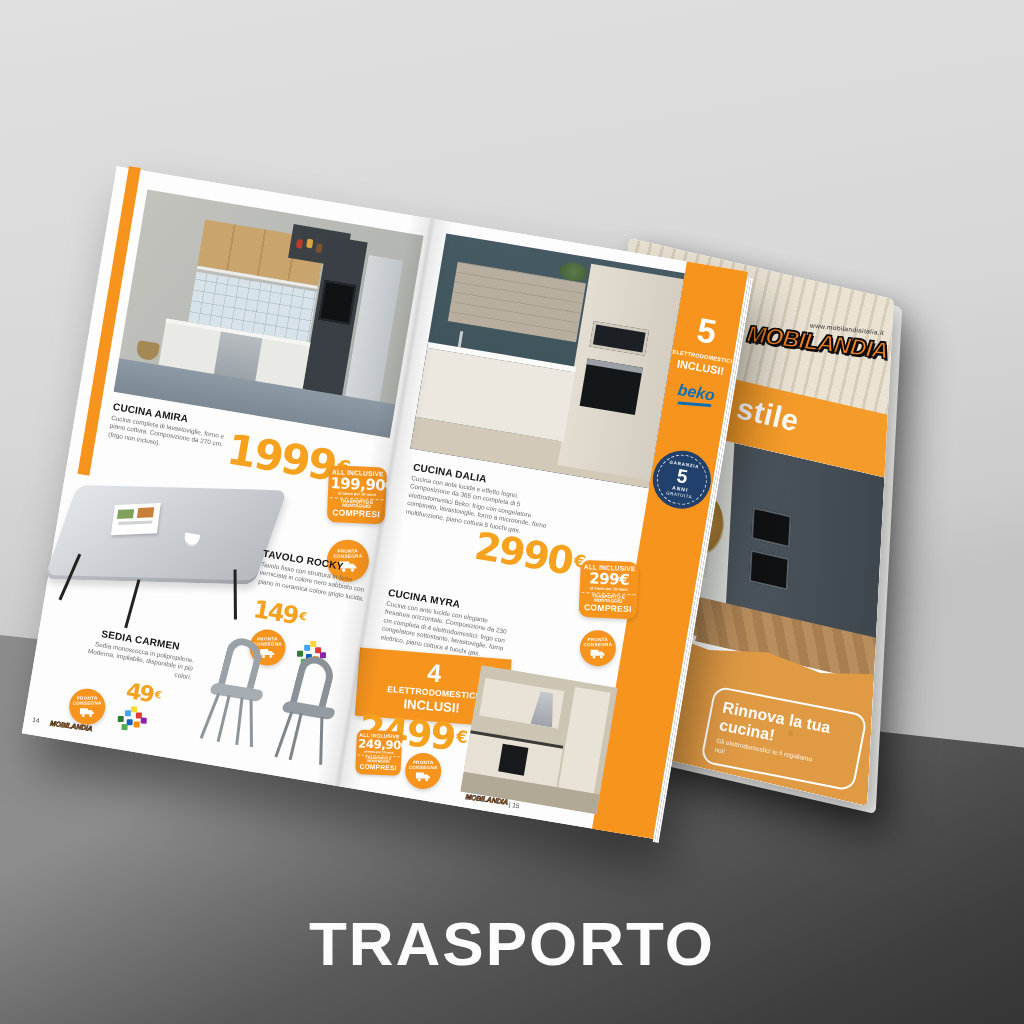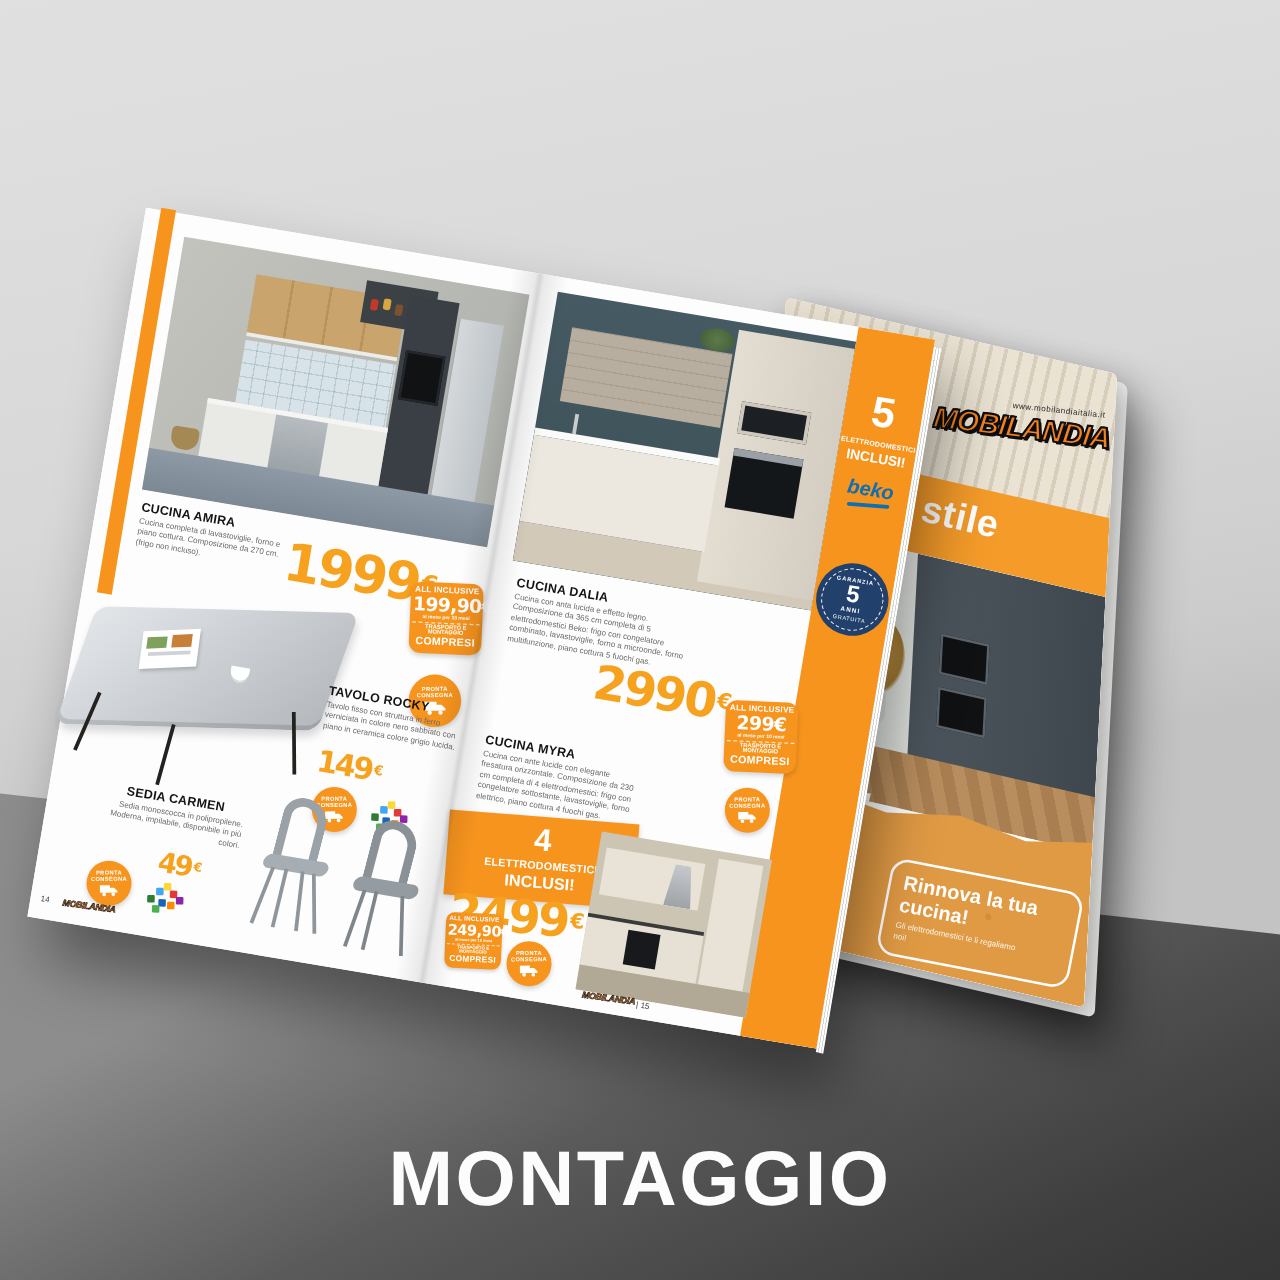--- a/index.html
+++ b/index.html
@@ -453,13 +453,13 @@
       <div class="base"></div>
       <div class="oven"></div>
       <div class="floor3"></div>
     </div>
 
     <span class="mlogo" style="position:absolute; left:118px; top:560px;">MOBILANDIA</span>
     <div class="pgnum" style="left:162px; top:561px;">| 15</div>
   </div>
 </div>
 
-<div class="volantino">MONTAGGIO</div>
+<div class="volantino">TRASPORTO</div>
 
 </body></html>

